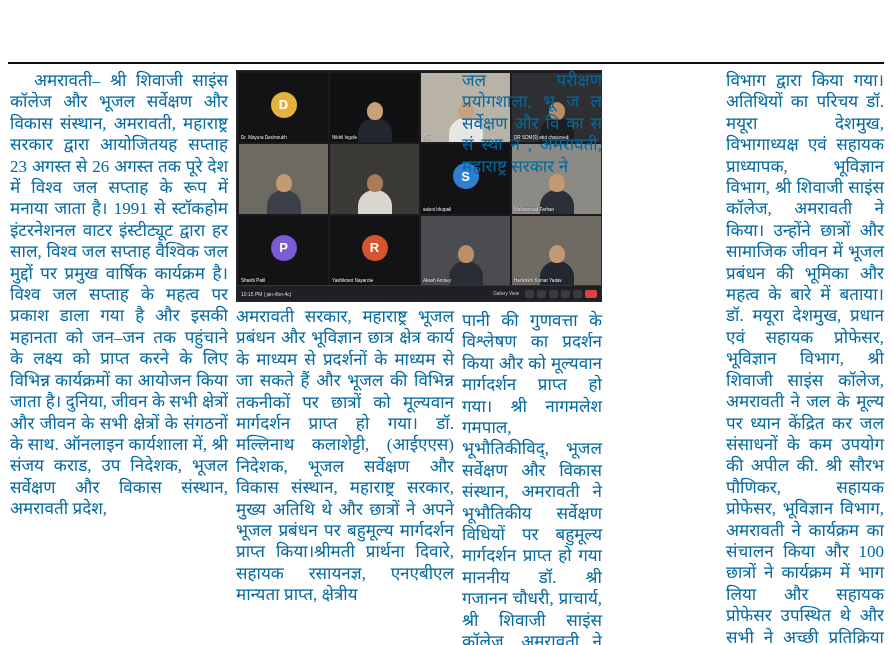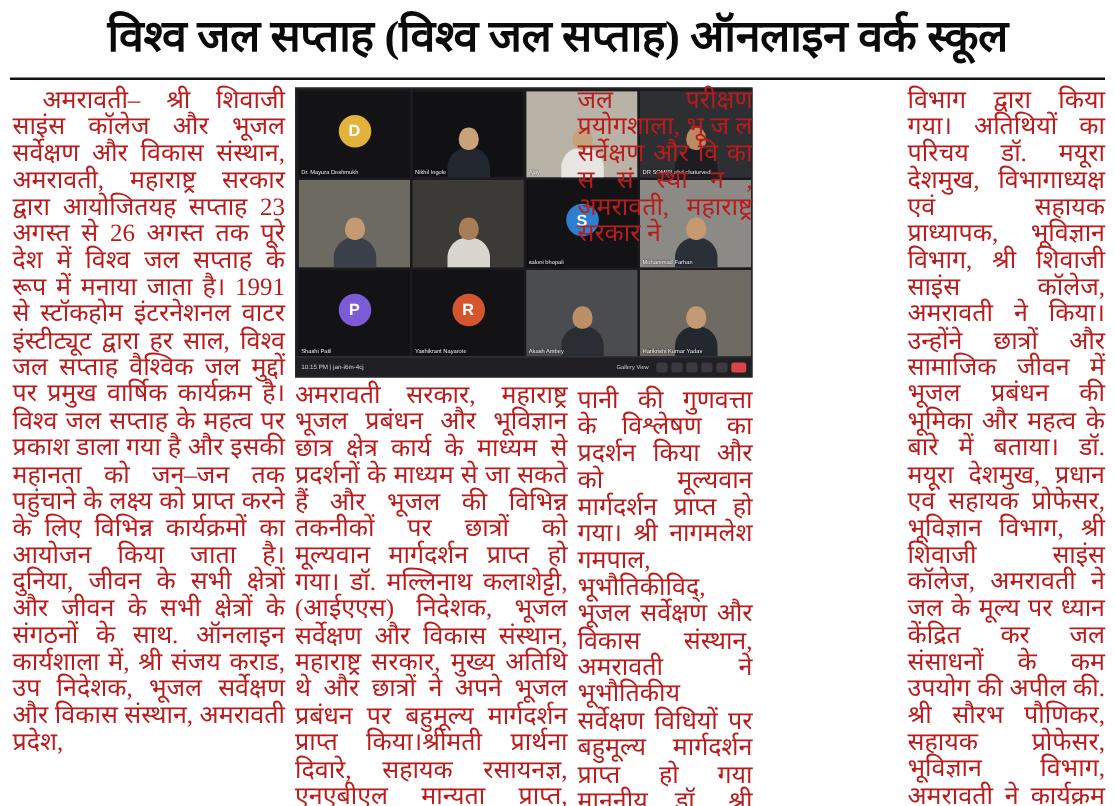--- a/index.html
+++ b/index.html
@@ -46,23 +46,23 @@
     top: 62px;
     width: 876px;
     height: 2px;
     background: #111111;
   }
   
   .col {
     position: absolute;
     top: 70px;
     font-family: "Liberation Serif", serif;
-    font-size: 20px;
+    font-size: 17px;
     line-height: 21.4px;
-    color: #b91c1c;
+    color: #0369a1;
     text-align: justify;
     text-justify: inter-word;
     word-spacing: 0.2px;
   }
   .col p {
     margin: 0 0 0 0;
     text-align: justify;
   }
   .col p.first {
     text-indent: 24px;
@@ -193,23 +193,20 @@
     font-size: 4.6px;
     color: #cccccc;
     margin-right: 3px;
   }
 </style>
 </head>
 <body>
 
 <div id="page">
 
-  <div class="headline-wrap">
-    <div class="headline">विश्व जल सप्ताह (विश्व जल सप्ताह) ऑनलाइन वर्क स्कूल</div>
-  </div>
   <div class="rule"></div>
 
   <div class="col" id="col1">
     <p class="first">अमरावती– श्री शिवाजी साइंस कॉलेज और भूजल सर्वेक्षण और विकास संस्थान, अमरावती, महाराष्ट्र सरकार द्वारा आयोजितयह सप्ताह 23 अगस्त से 26 अगस्त तक पूरे देश में विश्व जल सप्ताह के रूप में मनाया जाता है। 1991 से स्टॉकहोम इंटरनेशनल वाटर इंस्टीट्यूट द्वारा हर साल, विश्व जल सप्ताह वैश्विक जल मुद्दों पर प्रमुख वार्षिक कार्यक्रम है। विश्व जल सप्ताह के महत्व पर प्रकाश डाला गया है और इसकी महानता को जन–जन तक पहुंचाने के लक्ष्य को प्राप्त करने के लिए विभिन्न कार्यक्रमों का आयोजन किया जाता है। दुनिया, जीवन के सभी क्षेत्रों और जीवन के सभी क्षेत्रों के संगठनों के साथ. ऑनलाइन कार्यशाला में, श्री संजय कराड, उप निदेशक, भूजल सर्वेक्षण और विकास संस्थान, अमरावती प्रदेश,</p>
   </div>
 
   <div class="zoom-shot">
     <div class="zoom-grid">
 
       <div class="tile dark">

